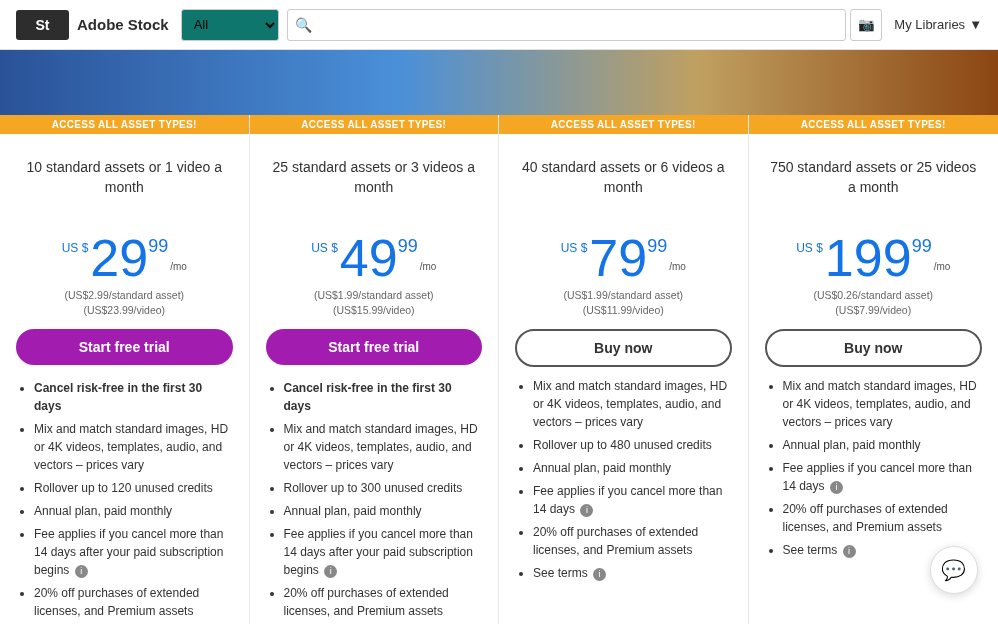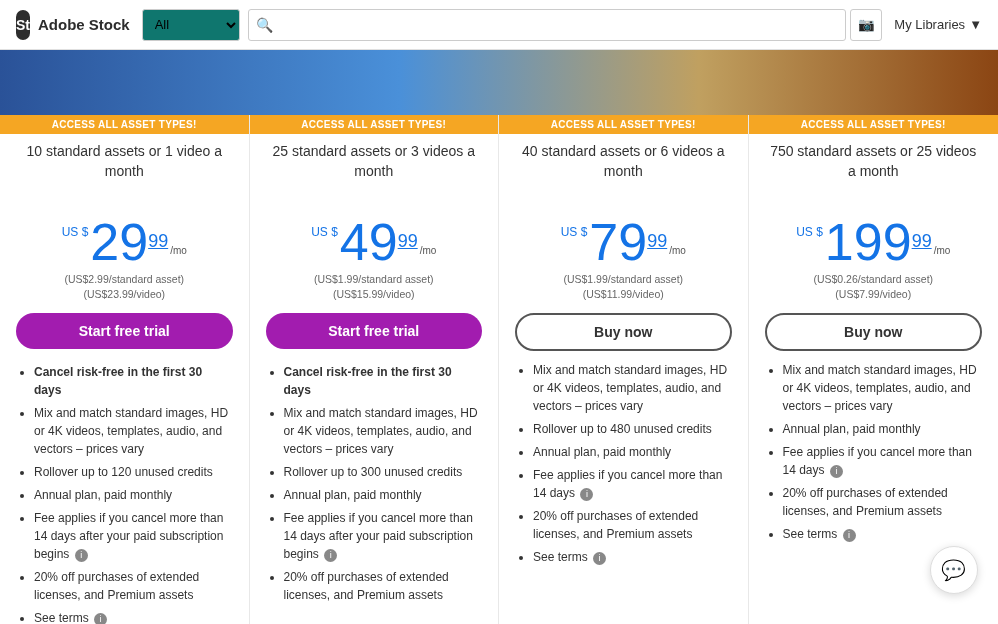--- a/index.html
+++ b/index.html
@@ -18,26 +18,26 @@
       display: flex;
       align-items: center;
       gap: 8px;
       margin-right: 12px;
     }
     .logo-box {
       background: #2d2d2d;
       color: #fff;
       font-weight: bold;
       font-size: 14px;
-      width: 14px;
+      width: 53px;
       height: 30px;
       display: flex;
       align-items: center;
       justify-content: center;
-      border-radius: 8px;
+      border-radius: 3px;
     }
     .brand-name {
       font-size: 15px;
       font-weight: 600;
       color: #2d2d2d;
     }
     .dropdown-select {
       border: 1px solid #ccc;
       border-radius: 3px;
       padding: 4px 8px;
@@ -117,21 +117,21 @@
     }
     .plan-col:last-child { border-right: none; }
 
     .access-badge {
       background: #f5a623;
       color: #fff;
       font-size: 10px;
       font-weight: bold;
       padding: 4px 8px;
       text-align: center;
-      margin: 0 -16px 8px -16px;
+      margin: 0 -16px 24px -16px;
       letter-spacing: 0.3px;
     }
 
     .asset-count-text {
       font-size: 14px;
       color: #333;
       text-align: center;
       line-height: 1.4;
       margin-bottom: 14px;
       min-height: 60px;
@@ -153,23 +153,22 @@
     .price-main {
       font-size: 52px;
       color: #1473e6;
       font-weight: 300;
       line-height: 1;
     }
     .price-cents {
       font-size: 18px;
       color: #1473e6;
       font-weight: 400;
-      margin-top: 16px;
+      margin-top: 5px;
       line-height: 1;
-      text-decoration: underline;
     }
     .price-period {
       font-size: 10px;
       color: #555;
       margin-top: 30px;
       margin-left: 2px;
       line-height: 1;
     }
     .price-note {
       font-size: 10.5px;

